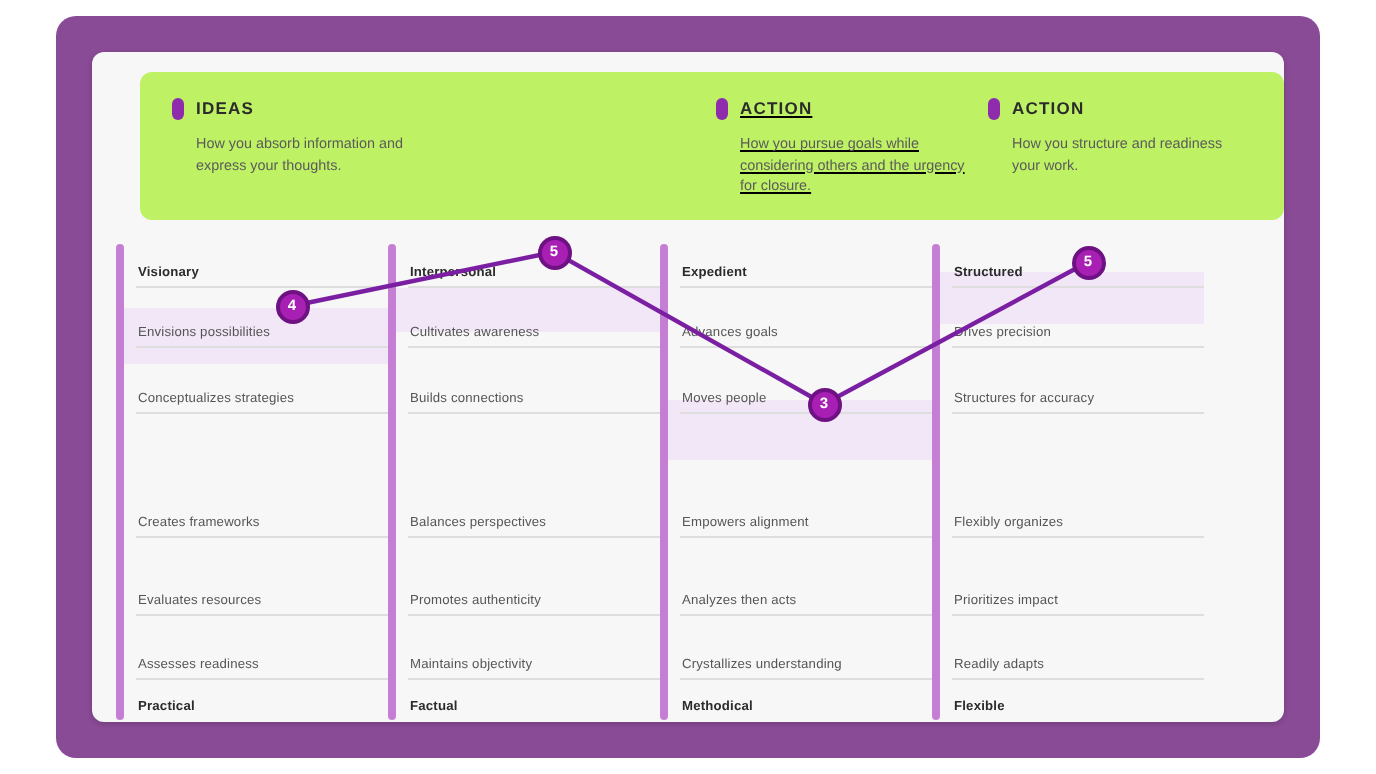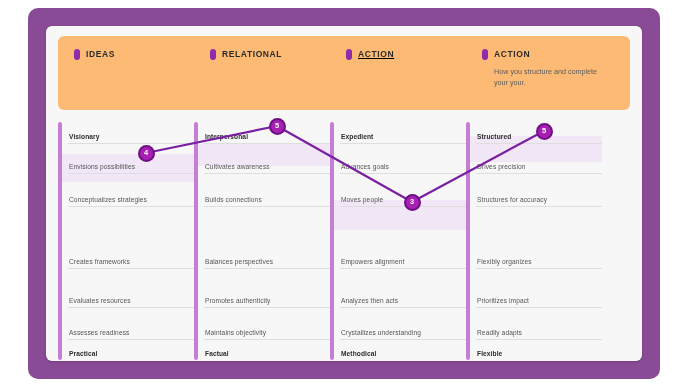--- a/index.html
+++ b/index.html
@@ -36,25 +36,25 @@
     width: 100%;
     height: 100%;
     background: #f7f7f7;
     border-radius: 6px;
     overflow: hidden;
     box-shadow: 0 1px 3px rgba(0,0,0,0.18);
   }
   
   .header-panel {
     position: absolute;
-    left: 12px;
+    left: 24px;
     top: 10px;
     width: 572px;
     height: 74px;
-    background: #fdba74;
+    background: #bef264;
     border-radius: 6px;
   }
   .hdr-col {
     position: absolute;
     top: 12px;
     width: 128px;
   }
   .hdr-col.c0 { left: 16px; }
   .hdr-col.c1 { left: 152px; }
   .hdr-col.c2 { left: 288px; text-decoration: underline; }
@@ -183,39 +183,37 @@
 <div id="root">
   <div class="frame">
     <div class="frame-inner">
 
       <div class="header-panel">
         <div class="hdr-col c0">
           <div class="hdr-title-row">
             <span class="hdr-dot"></span>
             <span class="hdr-title">IDEAS</span>
           </div>
+          <div class="hdr-desc">How you absorb information and express your thoughts.</div>
         </div>
         <div class="hdr-col c1">
-          <div class="hdr-title-row">
-            <span class="hdr-dot"></span>
-            <span class="hdr-title">RELATIONAL</span>
-          </div>
         </div>
         <div class="hdr-col c2">
           <div class="hdr-title-row">
             <span class="hdr-dot"></span>
             <span class="hdr-title">ACTION</span>
           </div>
+          <div class="hdr-desc">How you pursue goals while considering others and the urgency for closure.</div>
         </div>
         <div class="hdr-col c3">
           <div class="hdr-title-row">
             <span class="hdr-dot"></span>
             <span class="hdr-title">ACTION</span>
           </div>
-          <div class="hdr-desc">How you structure and complete your your.</div>
+          <div class="hdr-desc">How you structure and readiness your work.</div>
         </div>
       </div>
 
       <div class="matrix">
 
         <div class="hl" style="left:0px;  top:32px;  height:28px;"></div>
         <div class="hl" style="left:136px; top:22px; height:22px;"></div>
         <div class="hl" style="left:272px; top:78px; height:30px;"></div>
         <div class="hl" style="left:408px; top:14px; height:26px;"></div>
 

